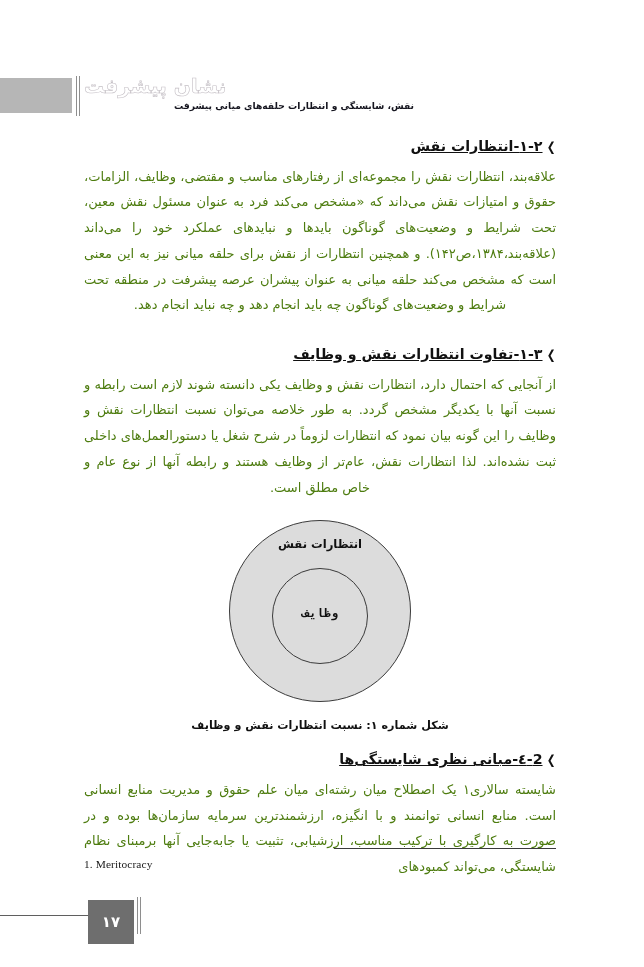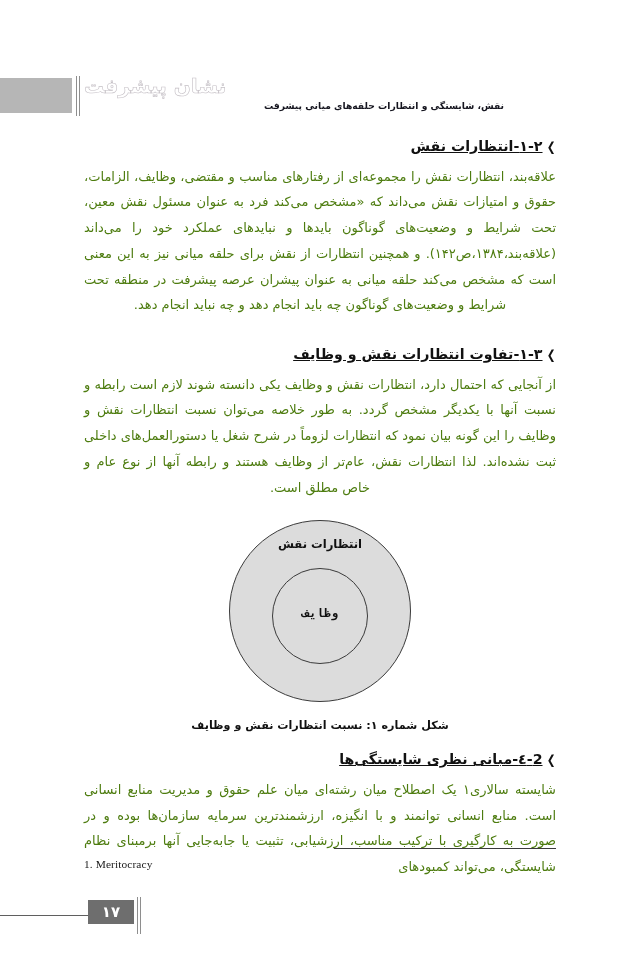--- a/index.html
+++ b/index.html
@@ -70,21 +70,21 @@
     white-space: nowrap;
     text-align: left;
   }
   .header-subtitle {
     font-size: 9.2px;
     font-weight: 700;
     color: #15151f;
     line-height: 1.2;
     margin-top: 1px;
     white-space: nowrap;
-    text-align: right;
+    text-align: center;
     letter-spacing: -0.2px;
   }
 
   
   .content {
     position: absolute;
     top: 136px;
     right: 88px;
     width: 472px;
     direction: rtl;
@@ -227,21 +227,21 @@
     top: 15px;
     width: 88px;
     height: 0;
     border-top: 1.2px solid #5f5f5f;
   }
   .pagenum-box {
     position: absolute;
     left: 88px;
     top: 0;
     width: 46px;
-    height: 24px;
+    height: 44px;
     background: #6e6e6e;
     display: flex;
     align-items: center;
     justify-content: center;
   }
   .pagenum {
     color: #ffffff;
     font-size: 15px;
     font-weight: 700;
     line-height: 1;

